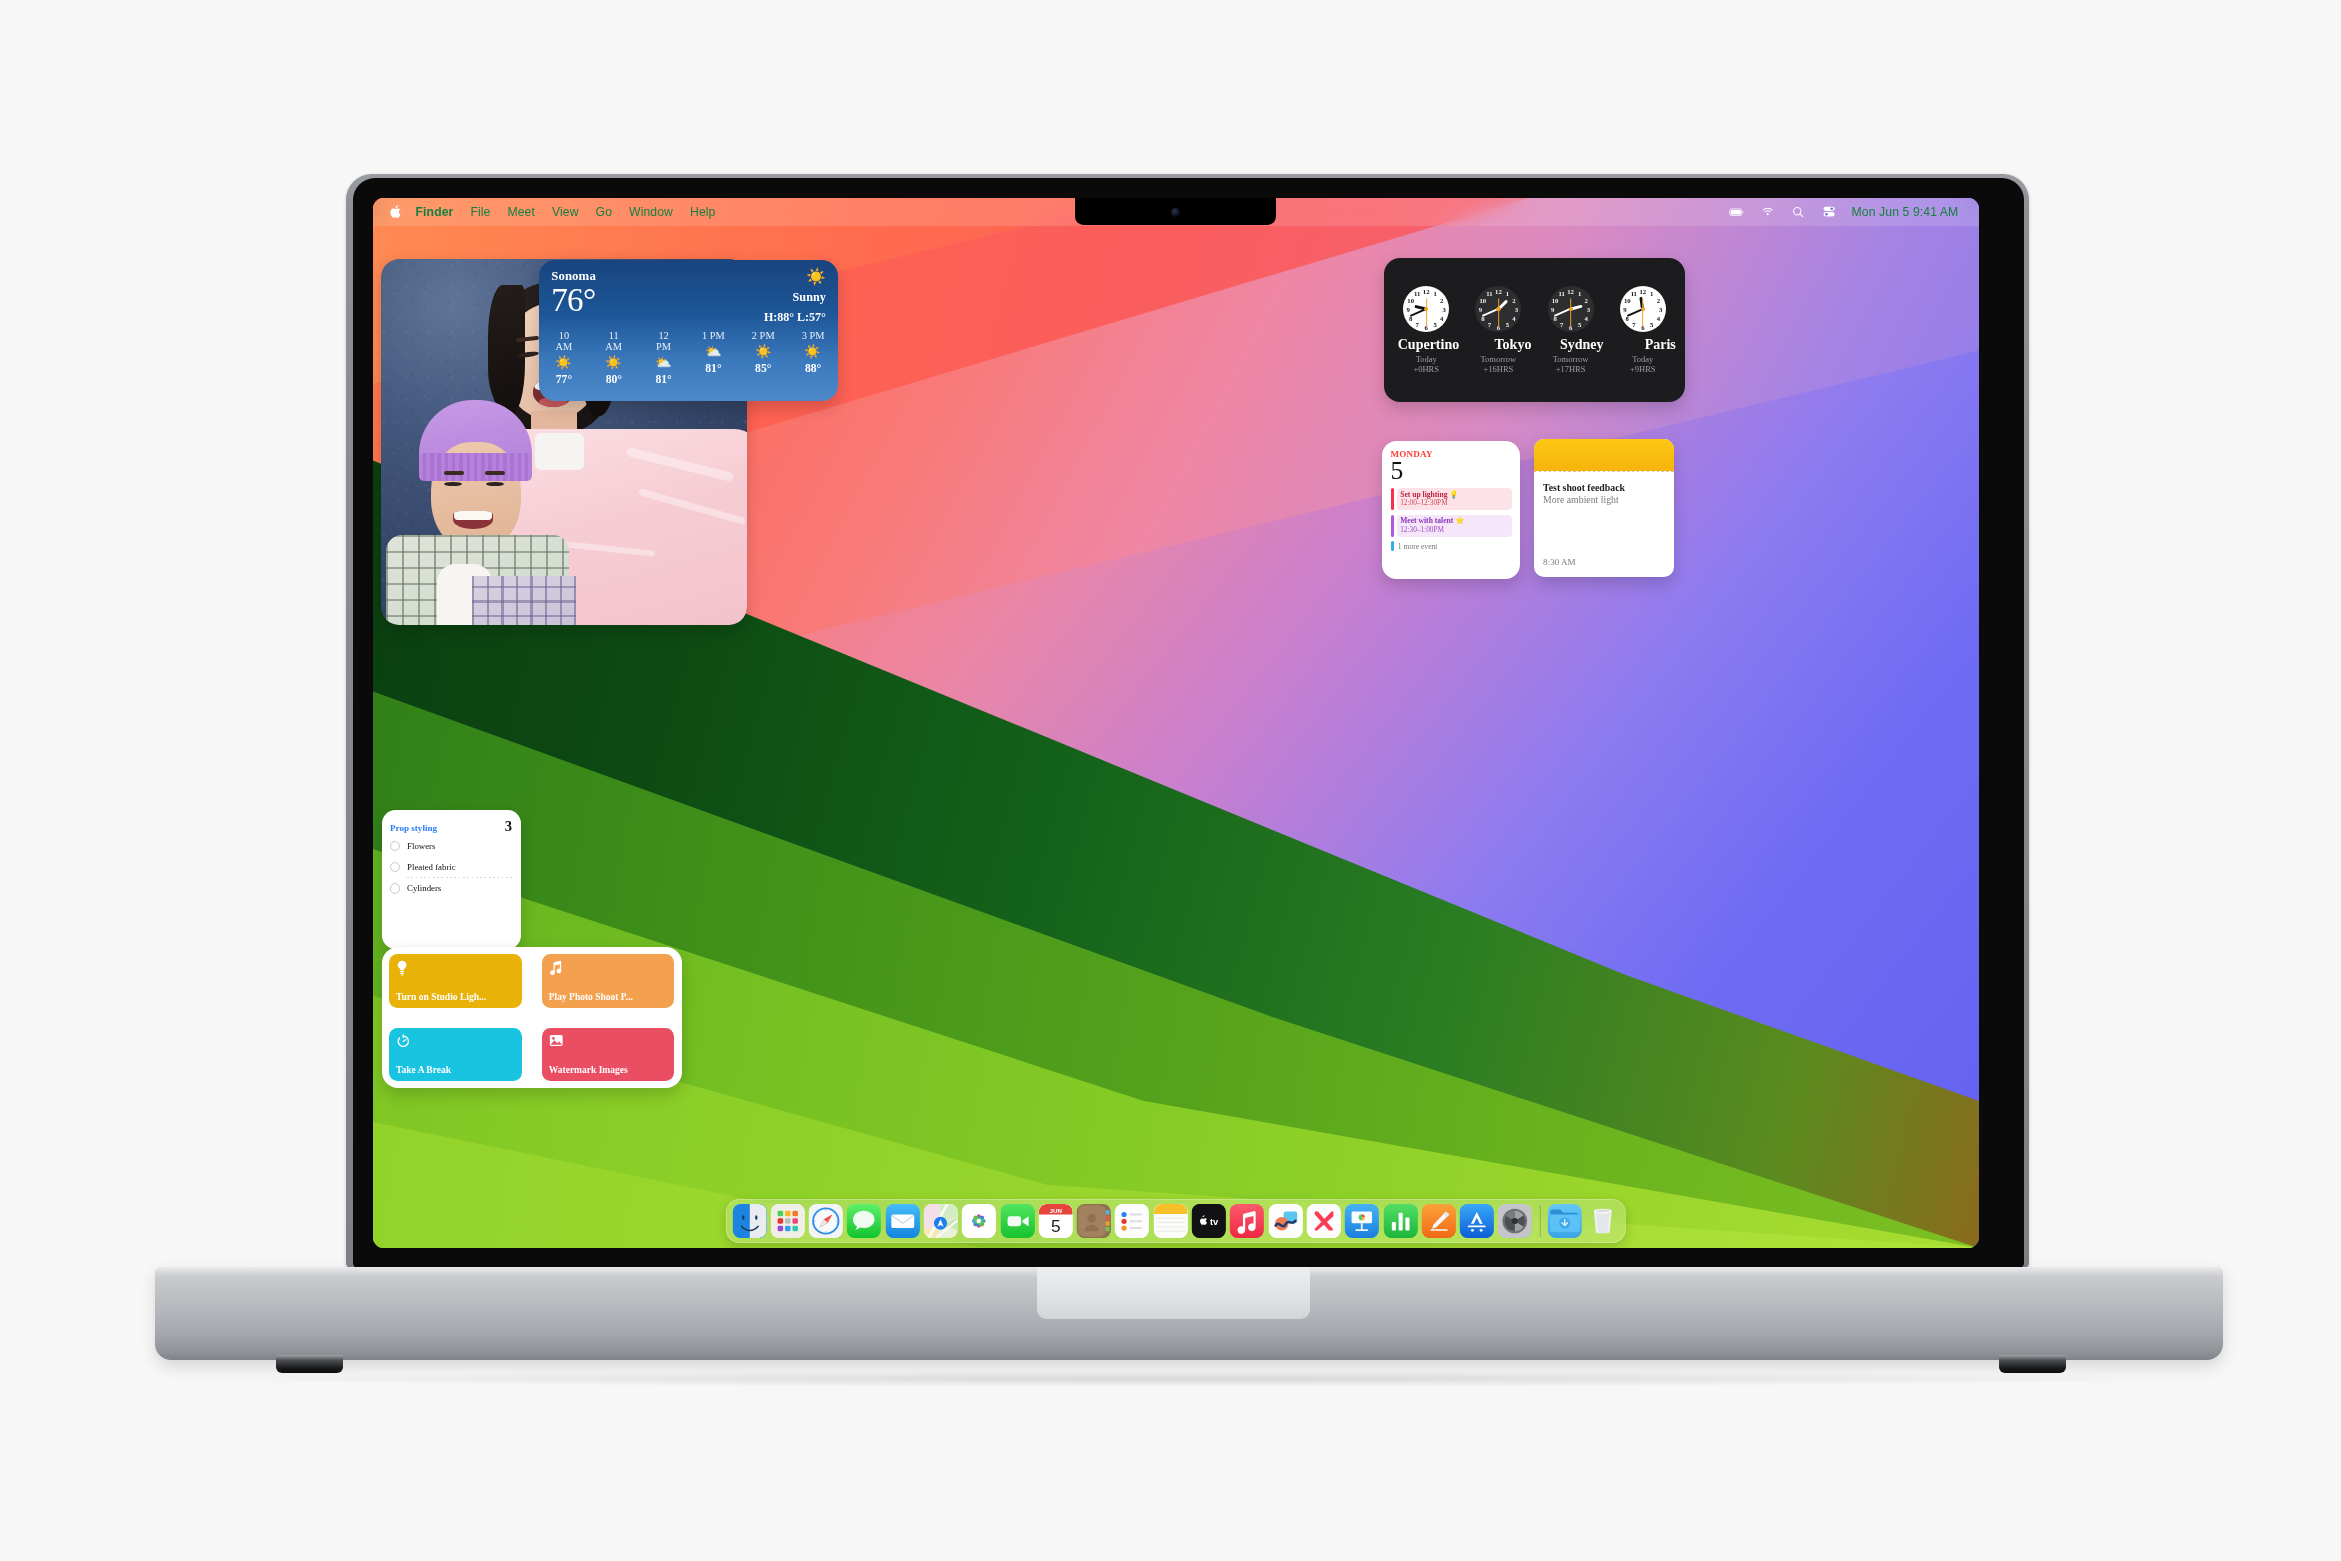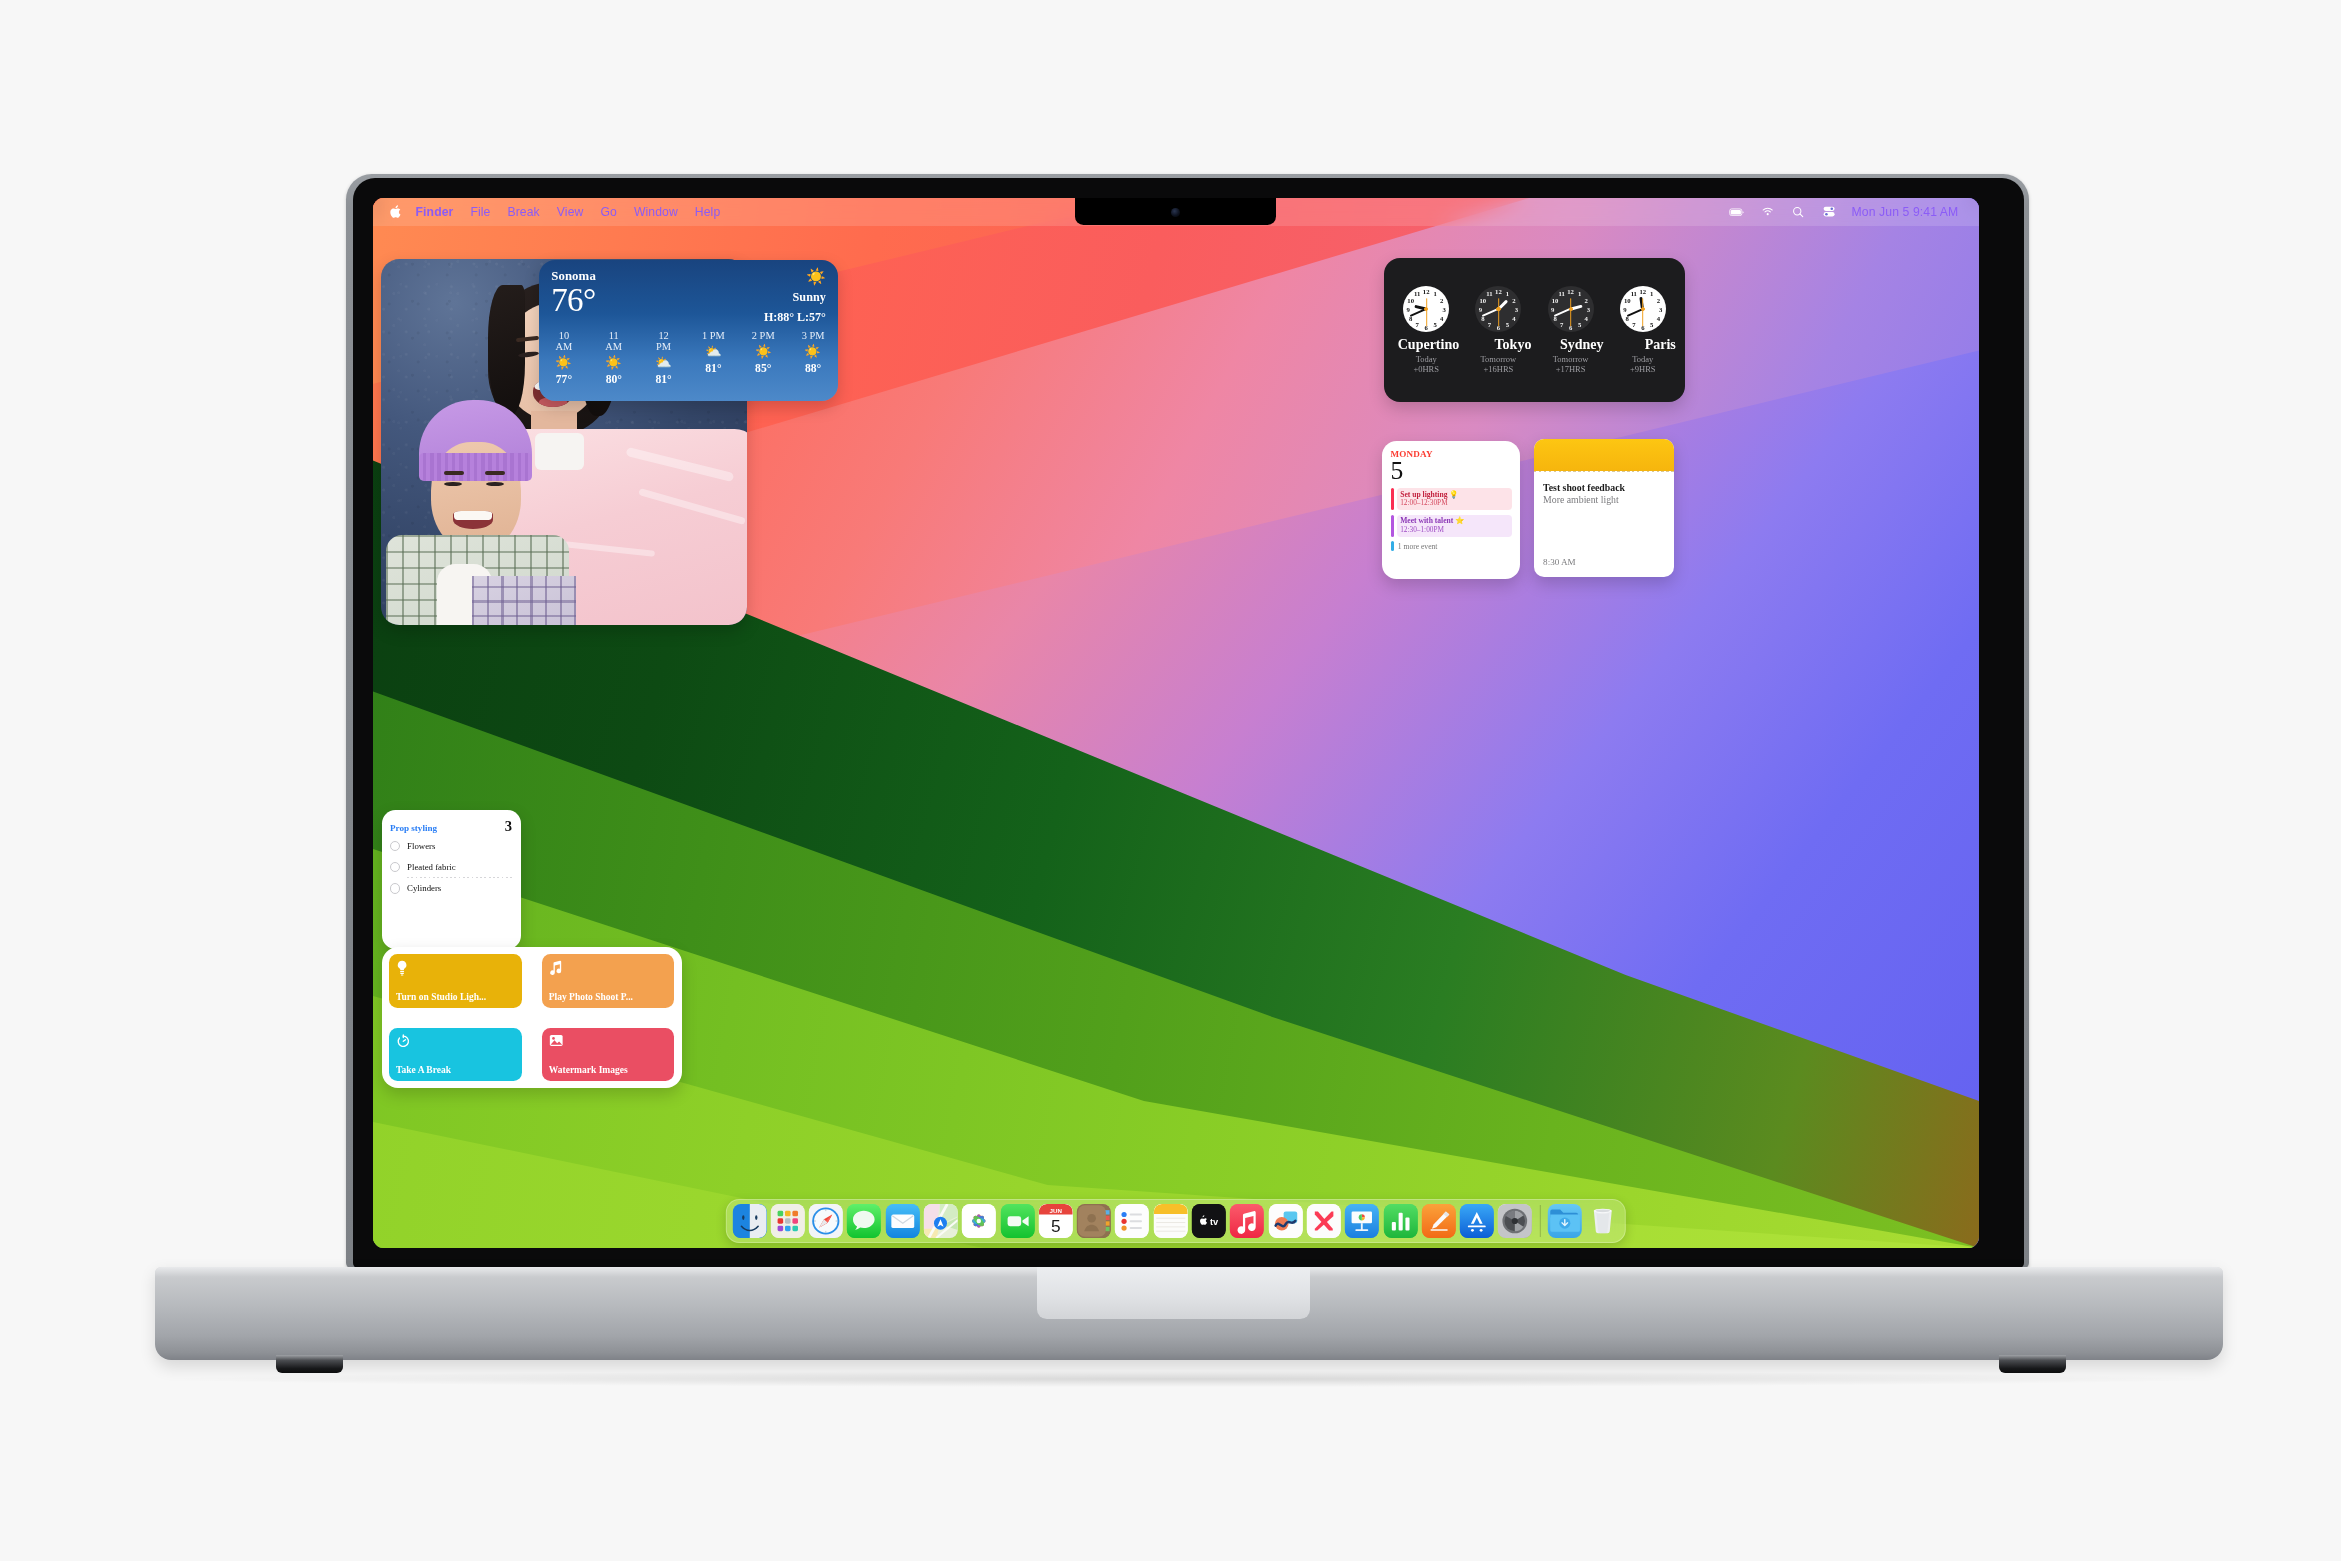--- a/index.html
+++ b/index.html
@@ -81,21 +81,21 @@
   .w-lightgreen2 { left:0; top:0; width:100%; height:100%;
     background:linear-gradient(100deg,#79c322 0%,#8ed028 30%,#a0da30 62%,#b0e33a 100%);
     clip-path:polygon(0 76%,42% 94%,100% 100%,0 100%); }
   .w-lightgreen3 { left:0; top:0; width:100%; height:100%;
     background:linear-gradient(100deg,#8ed028 0%,#9fda2f 40%,#aee138 100%);
     clip-path:polygon(0 88%,38% 100%,0 100%); }
 
   
   .menubar { position:absolute; left:0; top:0; width:100%; height:28px;
     background:rgba(255,255,255,.14); backdrop-filter:blur(9.8px);
-    display:flex; align-items:center; padding:0 17px; z-index:30; color:#8b5cf6;
+    display:flex; align-items:center; padding:0 17px; z-index:30; color:#15803d;
     font-size:12.2px; letter-spacing:0.1px; }
   .mb-apple { width:12.2px; height:14.6px; margin-right:13.4px; display:flex; align-items:center; }
   .mb-item { margin-right:17px; white-space:nowrap; }
   .mb-item.bold { font-weight:bold; }
   .mb-right { margin-left:auto; display:flex; align-items:center; gap:14.6px; padding-right:3.7px; }
   .mb-ico { width:16px; height:13.4px; display:flex; align-items:center; justify-content:center; }
   .mb-clock { font-size:12.2px; white-space:nowrap; }
 
   
   .widget { position:absolute; border-radius:16px; overflow:hidden;
@@ -301,21 +301,21 @@
       </div>
 
       <div class="menubar">
         <div class="mb-apple">
           <svg width="11" height="13.4" viewBox="0 0 18 22">
               <path fill="#fff" d="M14.6 11.5c0-2.6 2.1-3.8 2.2-3.9-1.2-1.8-3.1-2-3.8-2-1.6-.2-3.1.9-3.9.9s-2.1-.9-3.4-.9C3.9 5.6 2.3 6.6 1.4 8.2c-1.8 3.1-.5 7.8 1.3 10.3.9 1.3 1.9 2.7 3.2 2.6 1.3-.1 1.8-.8 3.3-.8s2 .8 3.4.8 2.3-1.3 3.1-2.6c1-1.5 1.4-2.9 1.4-3-.1 0-2.6-1-2.6-4zM12 3.9c.7-.9 1.2-2.1 1.1-3.3-1 0-2.3.7-3 1.6-.7.8-1.3 2-1.1 3.2 1.1.1 2.3-.6 3-1.5z"></path>
             </svg>
         </div>
         <div class="mb-item bold">Finder</div>
         <div class="mb-item">File</div>
-        <div class="mb-item">Break</div>
+        <div class="mb-item">Meet</div>
         <div class="mb-item">View</div>
         <div class="mb-item">Go</div>
         <div class="mb-item">Window</div>
         <div class="mb-item">Help</div>
 
         <div class="mb-right">
           <div class="mb-ico">
             <svg width="16" height="8.5" viewBox="0 0 26 14">
                 <rect x="1" y="1.5" width="20" height="11" rx="3.2" fill="none" stroke="#fff" stroke-width="1.3"></rect>
                 <rect x="2.6" y="3.1" width="16.8" height="7.8" rx="2" fill="#fff"></rect>

